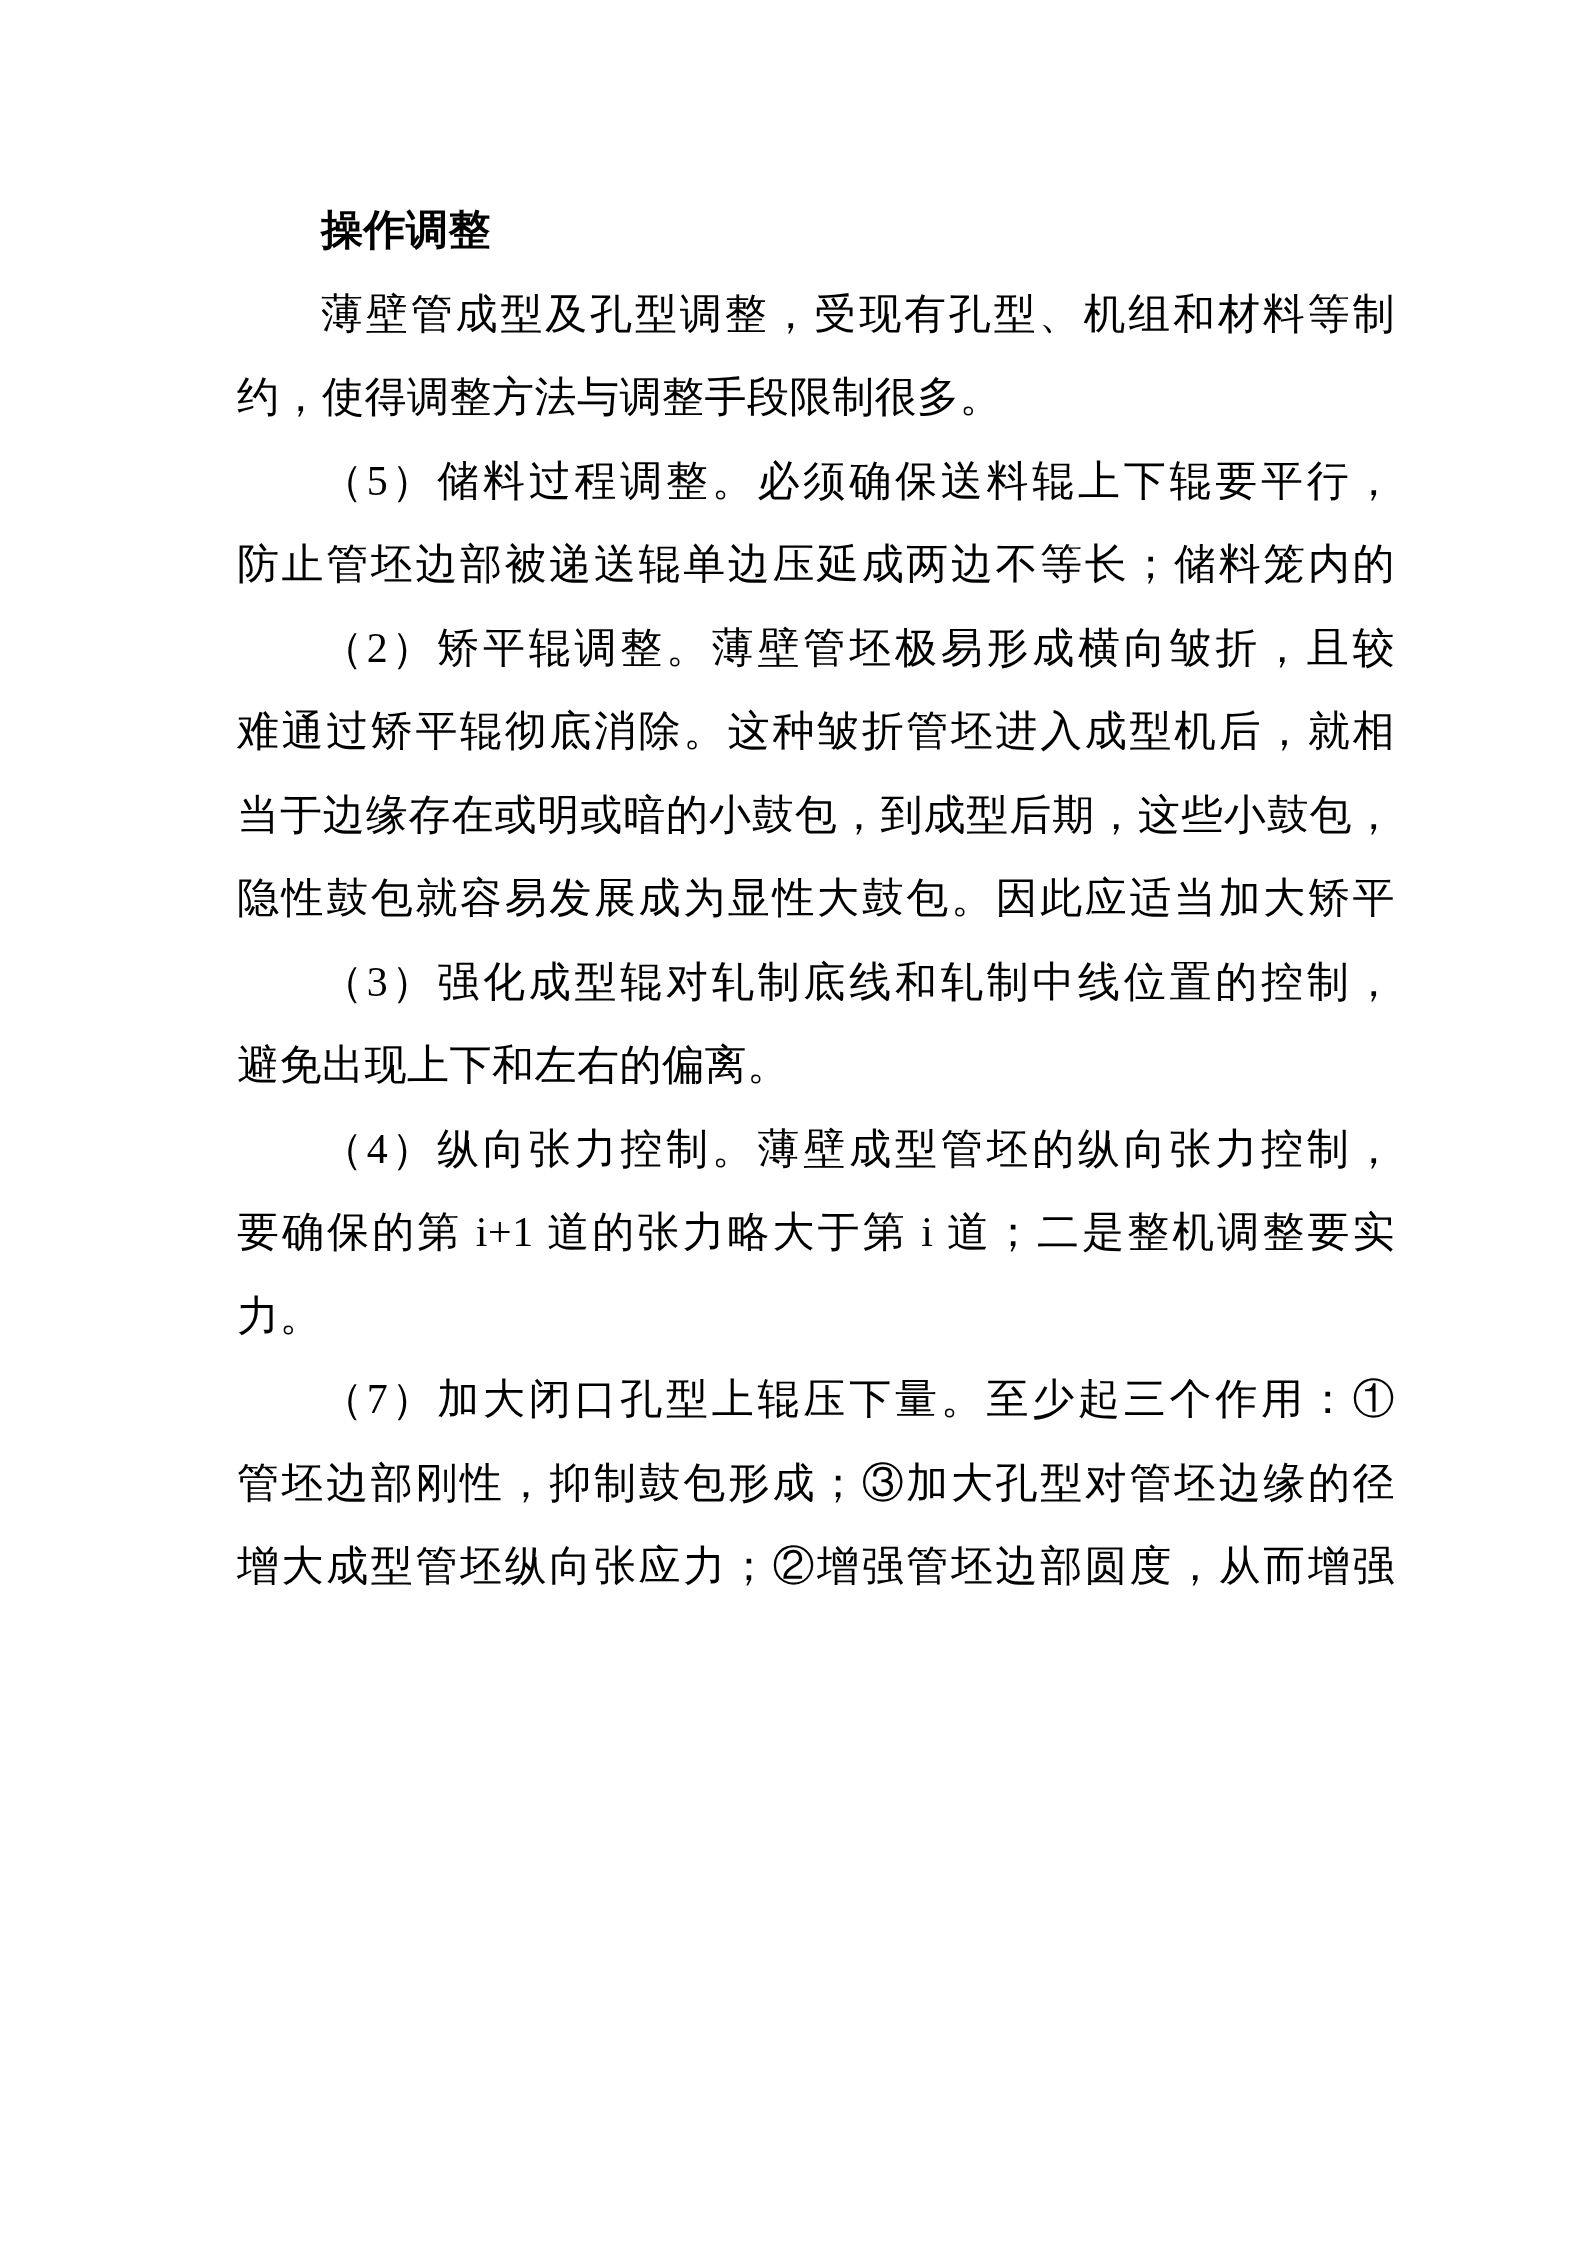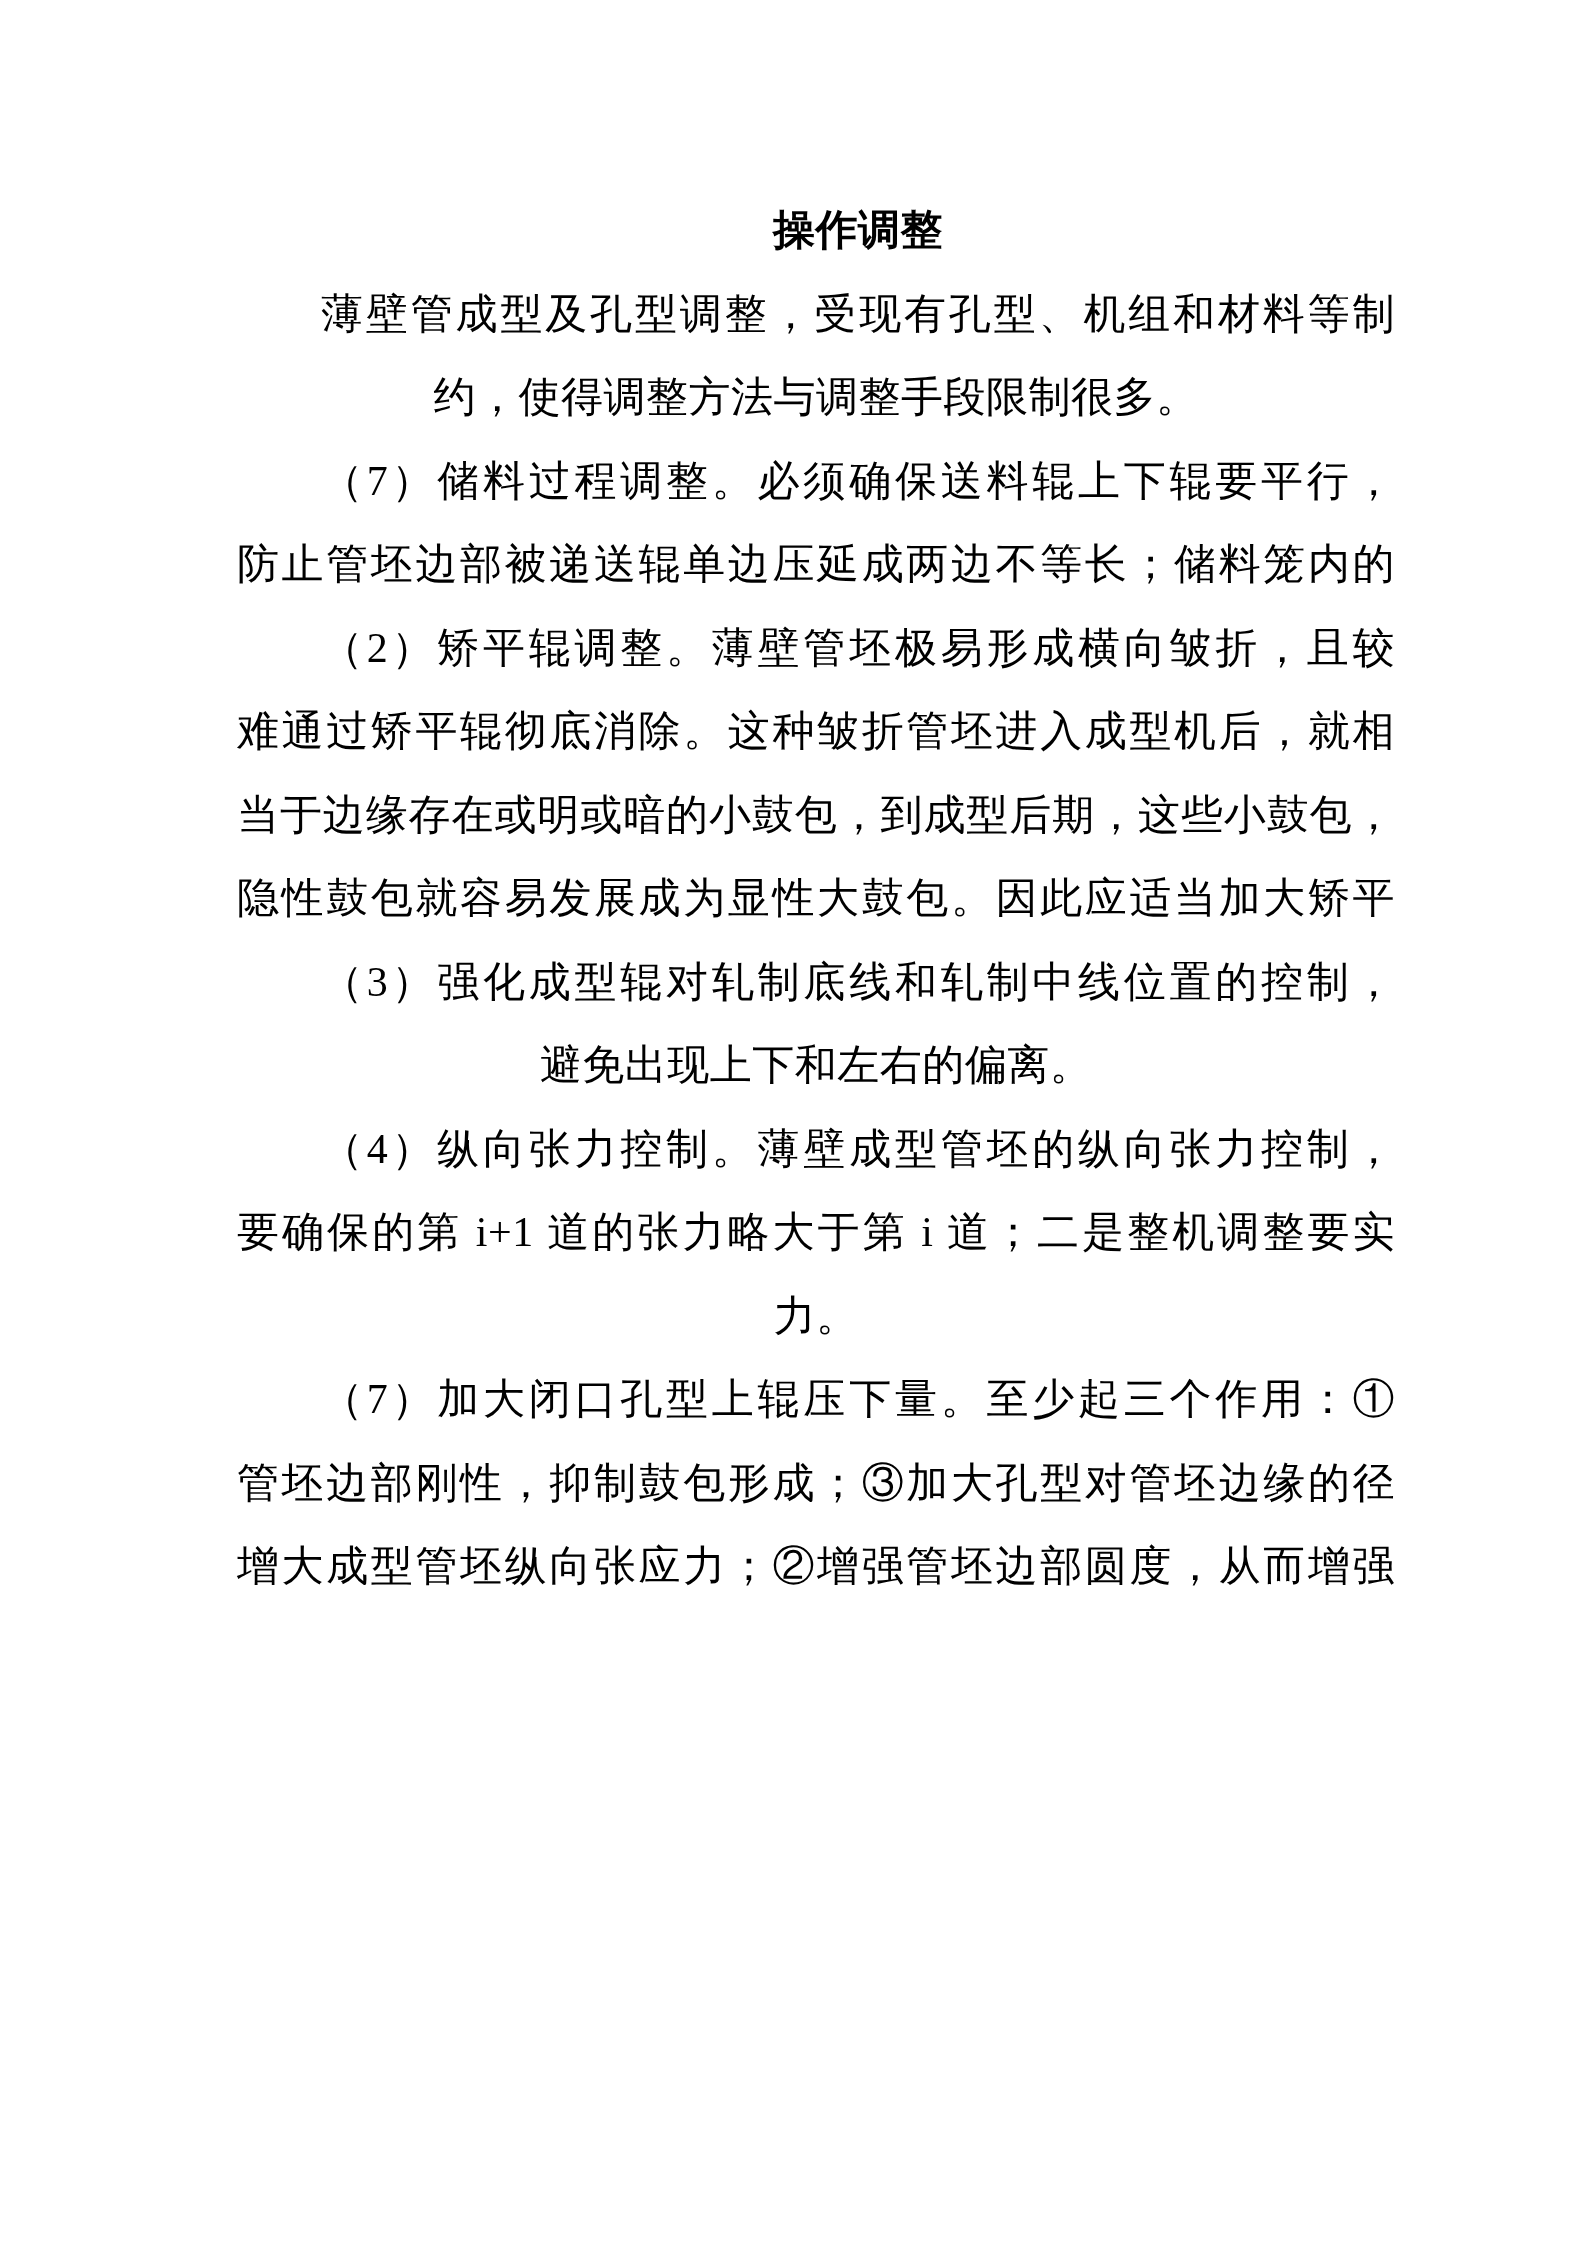--- a/index.html
+++ b/index.html
@@ -18,21 +18,21 @@
   .doc {
     position: absolute;
     left: 237px;
     top: 189px;
     width: 1158px;
   }
   .line {
     font-size: 42px;
     line-height: 83.5px;
     height: 83.5px;
-    text-align: center;
+    text-align: left;
     letter-spacing: 0.5px;
   }
   
   .j {
     text-align: justify;
     text-align-last: justify;
     text-justify: inter-character;
   }
   
   .ind {
@@ -44,21 +44,21 @@
 </style>
 </head>
 <body>
 
 <main class="doc">
   <div class="line title ind">操作调整</div>
 
   <div class="line j ind">薄壁管成型及孔型调整，受现有孔型、机组和材料等制</div>
   <div class="line">约，使得调整方法与调整手段限制很多。</div>
 
-  <div class="line j ind">（7）储料过程调整。必须确保送料辊上下辊要平行，</div>
+  <div class="line j ind">（5）储料过程调整。必须确保送料辊上下辊要平行，</div>
   <div class="line j">防止管坯边部被递送辊单边压延成两边不等长；储料笼内的</div>
 
   <div class="line j ind">（2）矫平辊调整。薄壁管坯极易形成横向皱折，且较</div>
   <div class="line j">难通过矫平辊彻底消除。这种皱折管坯进入成型机后，就相</div>
   <div class="line j">当于边缘存在或明或暗的小鼓包，到成型后期，这些小鼓包，</div>
   <div class="line j">隐性鼓包就容易发展成为显性大鼓包。因此应适当加大矫平</div>
 
   <div class="line j ind">（3）强化成型辊对轧制底线和轧制中线位置的控制，</div>
   <div class="line">避免出现上下和左右的偏离。</div>
 

